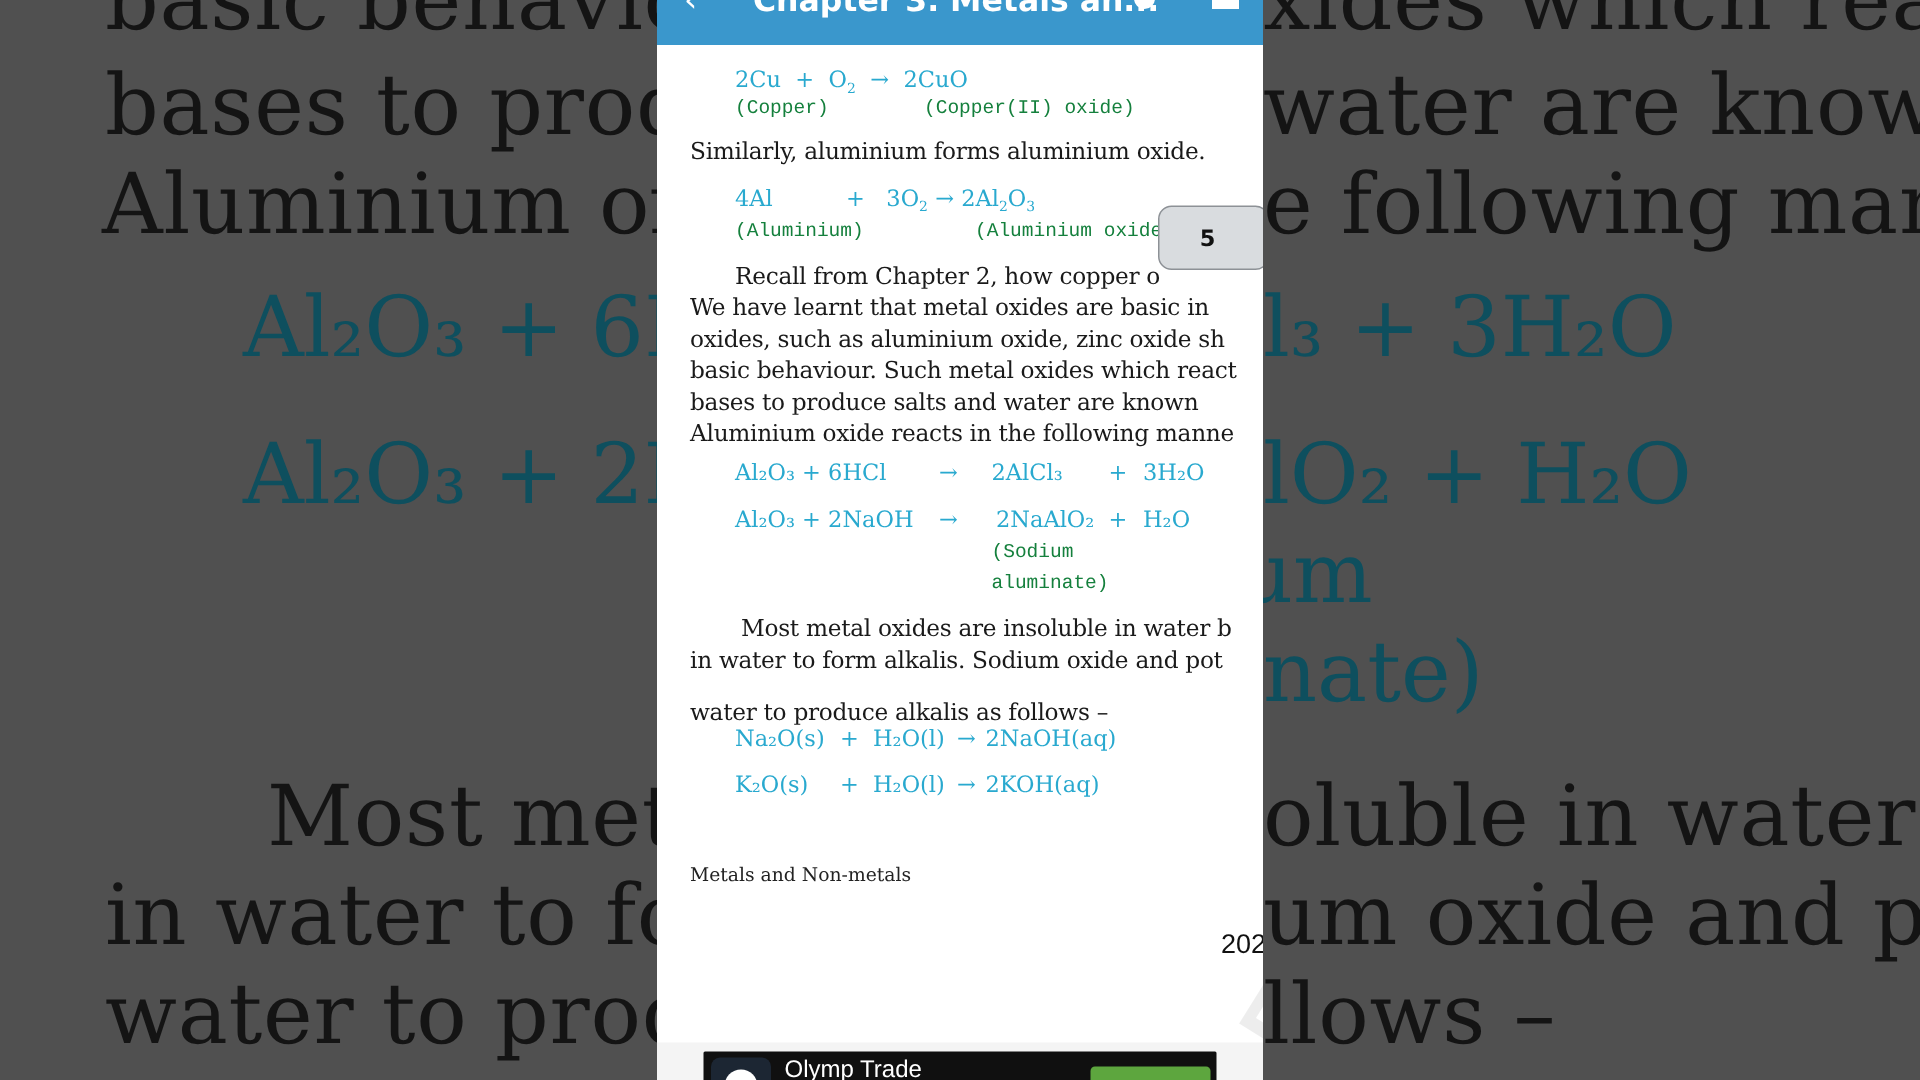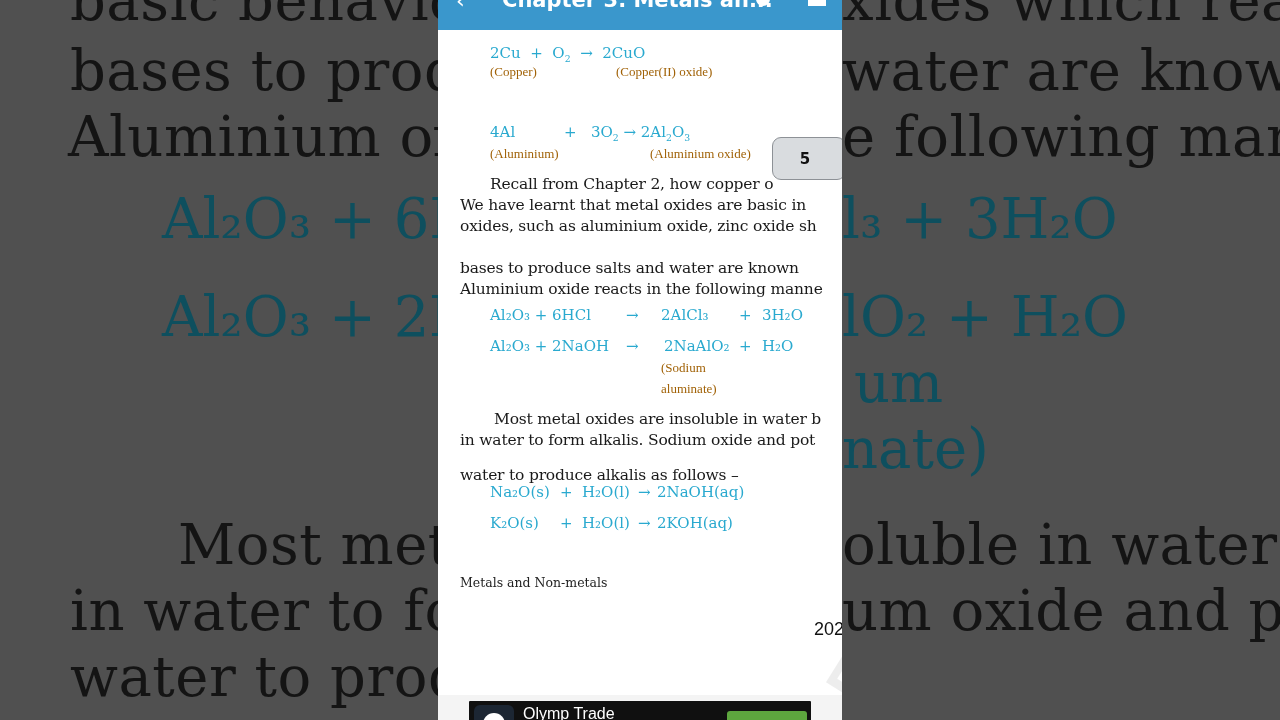--- a/index.html
+++ b/index.html
@@ -17,21 +17,21 @@
   .appbar .back { position: absolute; left: 18px; top: -12px; font-family: "DejaVu Sans", sans-serif; font-size: 22px; color: #fff; }
   .appbar .title { position: absolute; left: 64px; top: -12px; font-family: "DejaVu Sans", sans-serif; font-weight: bold; font-size: 21px; color: #fff; white-space: nowrap; }
   .appbar .icon1 { position: absolute; left: 318px; top: -6px; width: 14px; height: 12px; background: #fff; border-radius: 0 0 8px 8px; }
   .appbar .icon2 { position: absolute; left: 370px; top: -4px; width: 18px; height: 10px; background: #fff; }
 
   .page { position: absolute; left: 0; top: 30px; width: 404px; height: 665px; background: #fff; overflow: hidden; }
   .watermark { position: absolute; left: -60px; top: 230px; transform: rotate(-58deg); transform-origin: center; font-family: "DejaVu Sans", sans-serif; font-size: 92px; color: rgba(0,0,0,0.07); white-space: nowrap; pointer-events: none; }
 
   .t { position: absolute; font-family: "DejaVu Serif", serif; font-size: 15.5px; color: #1a1a1a; white-space: nowrap; letter-spacing: -0.2px; }
   .c { position: absolute; font-family: "DejaVu Serif", serif; font-size: 15px; color: #29a9cf; white-space: nowrap; }
-  .cs { position: absolute; font-family: Liberation Serif, serif; font-size: 13px; color: #a16207; white-space: nowrap; }
+  .cs { position: absolute; font-family: Liberation Mono, monospace; font-size: 13px; color: #15803d; white-space: nowrap; }
   sub { font-size: 0.62em; vertical-align: -0.4em; line-height: 0; }
   .foot { position: absolute; font-family: "DejaVu Serif", serif; font-size: 12.5px; color: #222; white-space: nowrap; }
   .year { position: absolute; font-family: "Liberation Sans", sans-serif; font-size: 18px; color: #111; }
 
   .pagebadge { position: absolute; left: 334px; top: 137px; width: 74px; height: 43px; background: #d9dcdf; border: 1px solid #8d9196; border-radius: 9px; font-family: "DejaVu Sans", sans-serif; font-weight: bold; font-size: 15px; color: #111; display: flex; align-items: center; justify-content: center; padding-right: 8px; }
 
   .adwrap { position: absolute; left: 0; top: 695px; width: 475px; height: 25px; background: #f4f4f4; }
   .ad { position: absolute; left: 31px; top: 6px; width: 342px; height: 25px; background: #101010; border-radius: 1px; overflow: hidden; }
   .ad .logo { position: absolute; left: 5px; top: 4px; width: 40px; height: 30px; background: #1c2633; border-radius: 6px; }
   .ad .logo::after { content: ""; position: absolute; left: 9px; top: 8px; width: 22px; height: 22px; border-radius: 50%; background: #fff; }
@@ -49,57 +49,60 @@
   <div class="bgchem" style="left:162px; top:284px;">Al₂O₃ + 2N</div>
   <div class="bgline" style="left:178px; top:512px;">Most meta</div>
   <div class="bgline" style="left:70px; top:578px;">in water to for</div>
   <div class="bgline" style="left:70px; top:644px;">water to produ</div>
 
   <div class="bgline" style="left:842px; top:-32px;">xides which react</div>
   <div class="bgline" style="left:842px; top:38px;">water  are  known</div>
   <div class="bgline" style="left:842px; top:104px;">e following manne</div>
   <div class="bgchem" style="left:842px; top:186px;">l₃      +  3H₂O</div>
   <div class="bgchem" style="left:842px; top:284px;">lO₂  +  H₂O</div>
-  <div class="bgchem" style="left:842px; top:350px;padding-left:12px;">um</div>
+  <div class="bgchem" style="left:814px; top:350px;padding-left:12px;">um</div>
   <div class="bgchem" style="left:842px; top:416px;">nate)</div>
   <div class="bgline" style="left:842px; top:512px;">oluble in water b</div>
   <div class="bgline" style="left:842px; top:578px;">um oxide and pot</div>
+  <div class="bgline" style="left:842px; top:644px;">llows –</div>
 </div>
 
 <div class="phone">
 
   <div class="appbar">
     <span class="back">‹</span>
     <span class="title">Chapter 3. Metals an...</span>
     <span class="icon1"></span>
     <span class="icon2"></span>
   </div>
 
   <div class="page">
     <div class="watermark">© NCERT not to be republished</div>
 
     <div class="c" style="left:52px; top:14px;">
       <span>2Cu</span>&nbsp;&nbsp;<span>+</span>&nbsp;&nbsp;<span>O</span><sub>2</sub>&nbsp;&nbsp;<span>→</span>&nbsp;&nbsp;<span>2CuO</span>
     </div>
     <div class="cs" style="left:52px; top:34px;">(Copper)</div>
     <div class="cs" style="left:178px; top:34px;">(Copper(II) oxide)</div>
 
+    <div class="t" style="left:22px; top:62px;">Similarly, aluminium forms aluminium oxide.</div>
 
     <div class="c" style="left:52px; top:93px;">
       <span>4Al</span>
     </div>
     <div class="c" style="left:126px; top:93px;">
       <span>+</span>&nbsp;&nbsp;&nbsp;<span>3O</span><sub>2</sub>&nbsp;<span>→</span>&nbsp;<span>2Al</span><sub>2</sub><span>O</span><sub>3</sub>
     </div>
     <div class="cs" style="left:52px; top:116px;">(Aluminium)</div>
     <div class="cs" style="left:212px; top:116px;">(Aluminium  oxide)</div>
 
     <div class="t" style="left:52px; top:145px;">Recall from Chapter 2, how copper o</div>
     <div class="t" style="left:22px; top:166px;text-align:center;">We have learnt that metal oxides are basic in</div>
     <div class="t" style="left:22px; top:187px;">oxides, such as aluminium oxide, zinc oxide sh</div>
+    <div class="t" style="left:22px; top:208px;">basic behaviour. Such metal oxides which react</div>
     <div class="t" style="left:22px; top:229px;">bases to produce salts and water are known</div>
     <div class="t" style="left:22px; top:250px;">Aluminium oxide reacts in the following manne</div>
 
     <div class="c" style="left:52px; top:276px;">Al₂O₃ + 6HCl</div>
     <div class="c" style="left:188px; top:276px;">→</div>
     <div class="c" style="left:223px; top:276px;">2AlCl₃</div>
     <div class="c" style="left:301px; top:276px;">+</div>
     <div class="c" style="left:324px; top:276px;">3H₂O</div>
 
     <div class="c" style="left:52px; top:307px;">Al₂O₃ + 2NaOH</div>

